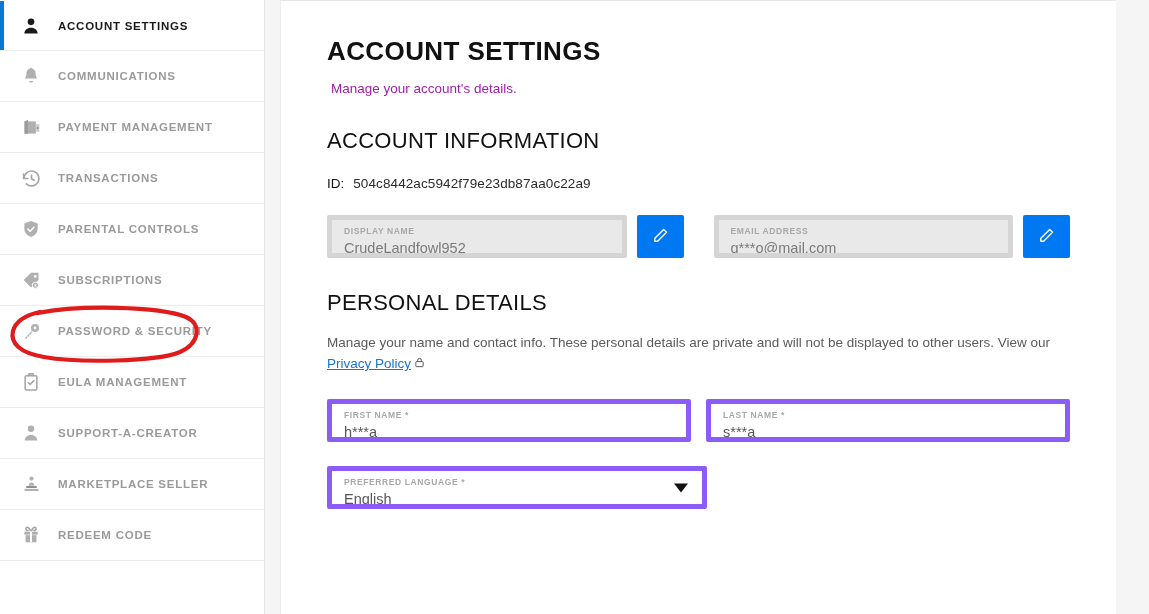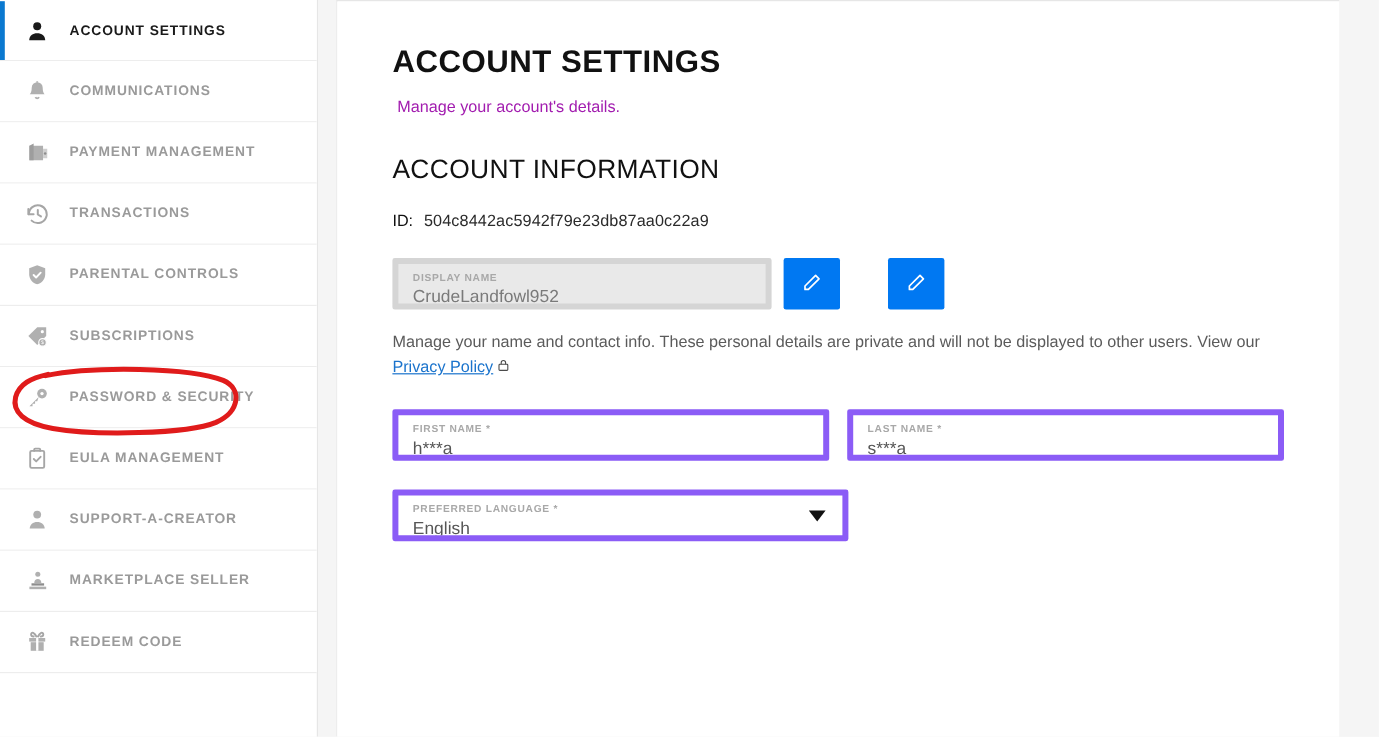--- a/index.html
+++ b/index.html
@@ -326,29 +326,34 @@
       <button class="edit-btn">
         <span>
           <svg width="17" height="17" viewBox="0 0 24 24" fill="none" stroke="#ffffff" stroke-width="2" stroke-linecap="round" stroke-linejoin="round">
             <path d="M16.5 3.5l4 4L8 20H4v-4L16.5 3.5z"></path>
           </svg>
         </span>
       </button>
 
       <div class="gap-mid"></div>
 
+      <div class="field readonly field-email">
+        <span class="field-label">EMAIL ADDRESS</span>
+        <span class="field-value">g***o@mail.com</span>
+      </div>
       <button class="edit-btn">
         <span>
           <svg width="17" height="17" viewBox="0 0 24 24" fill="none" stroke="#ffffff" stroke-width="2" stroke-linecap="round" stroke-linejoin="round">
             <path d="M16.5 3.5l4 4L8 20H4v-4L16.5 3.5z"></path>
           </svg>
         </span>
       </button>
     </div>
 
+    <h2 class="section-title">PERSONAL DETAILS</h2>
 
     <p class="personal-desc">
       <span>Manage your name and contact info. These personal details are private and will not be displayed to other users. View our </span><a class="link">Privacy Policy</a><span class="lock-glyph">
         <svg width="11" height="13" viewBox="0 0 24 24" fill="none" stroke="#4a4a4a" stroke-width="2">
           <rect x="4" y="10" width="16" height="11" rx="1.5"></rect>
           <path d="M8 10V7a4 4 0 0 1 8 0v3"></path>
         </svg>
       </span>
     </p>
 

